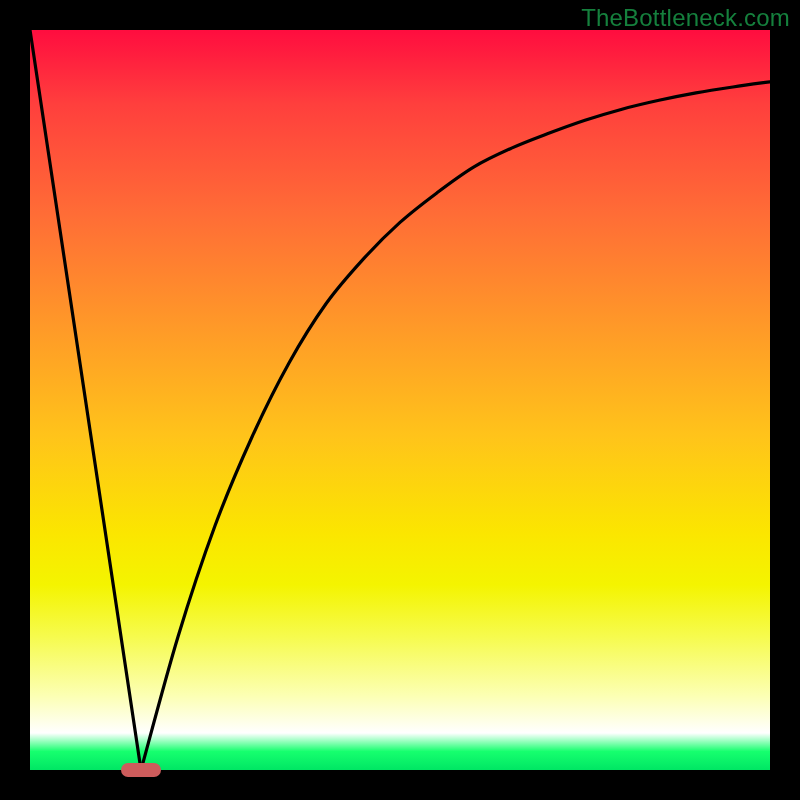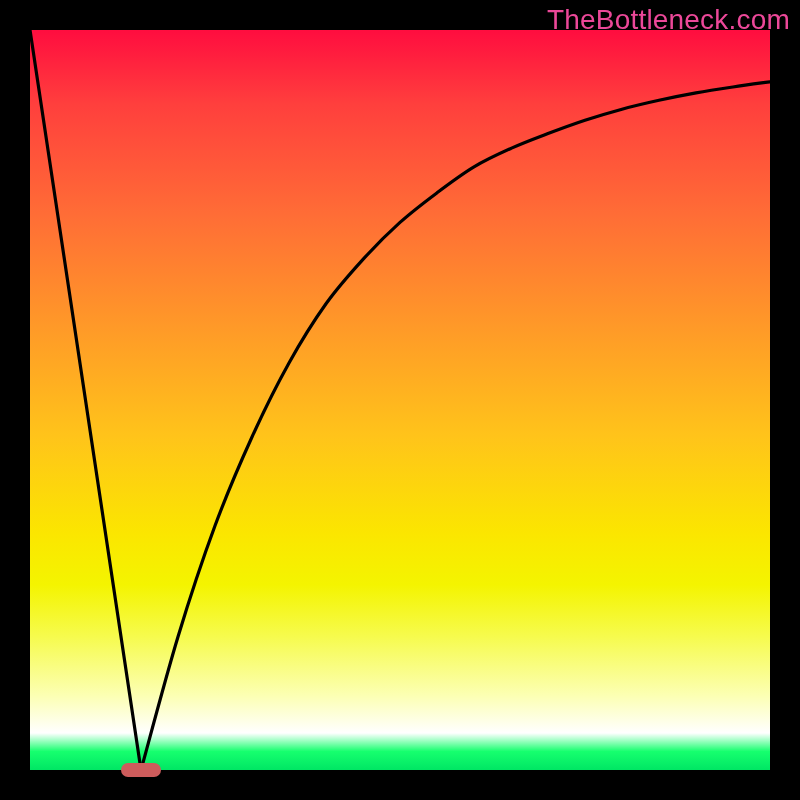--- a/index.html
+++ b/index.html
@@ -43,22 +43,22 @@
     position: absolute;
     left: 0;
     top: 0;
     width: 740px;
     height: 740px;
   }
   .watermark {
     position: absolute;
     top: 4px;
     right: 10px;
-    color: #ec4899;
-    font-size: 28px;
+    color: #15803d;
+    font-size: 24px;
     font-weight: 500;
     letter-spacing: 0.2px;
     user-select: none;
   }
   .marker {
     position: absolute;
     width: 40px;
     height: 14px;
     background: #cd5c5c;
     border-radius: 7px;

